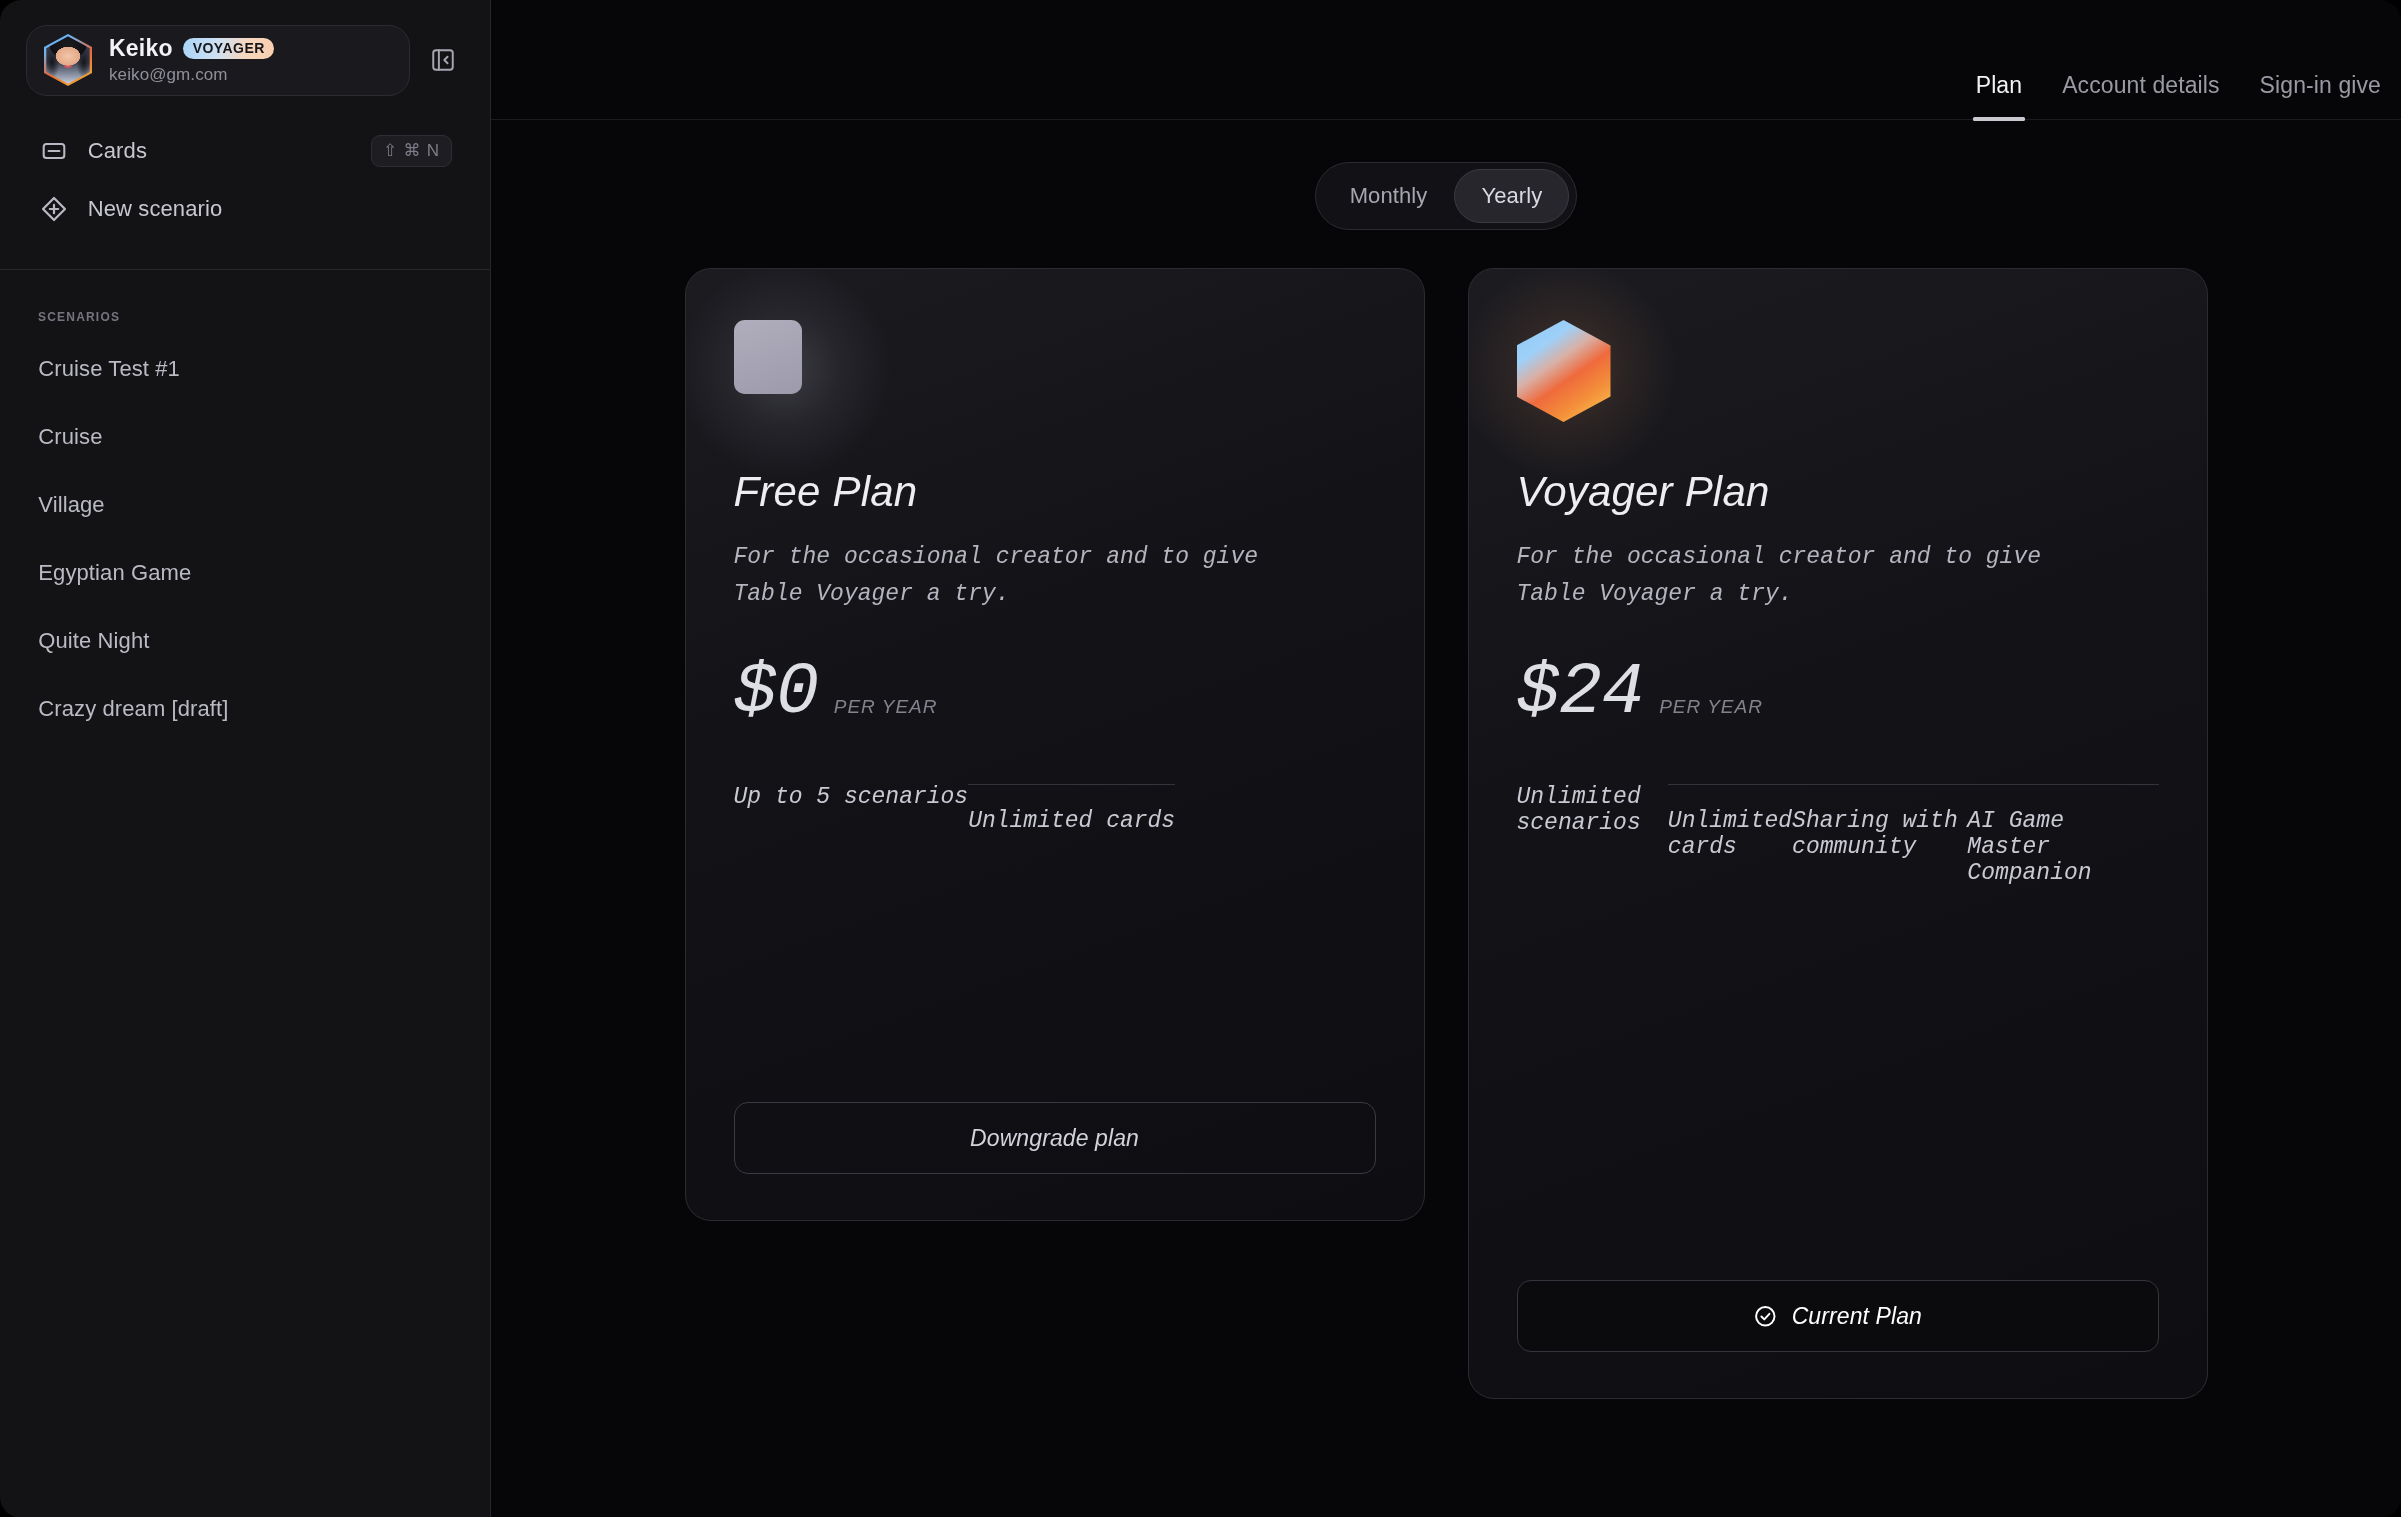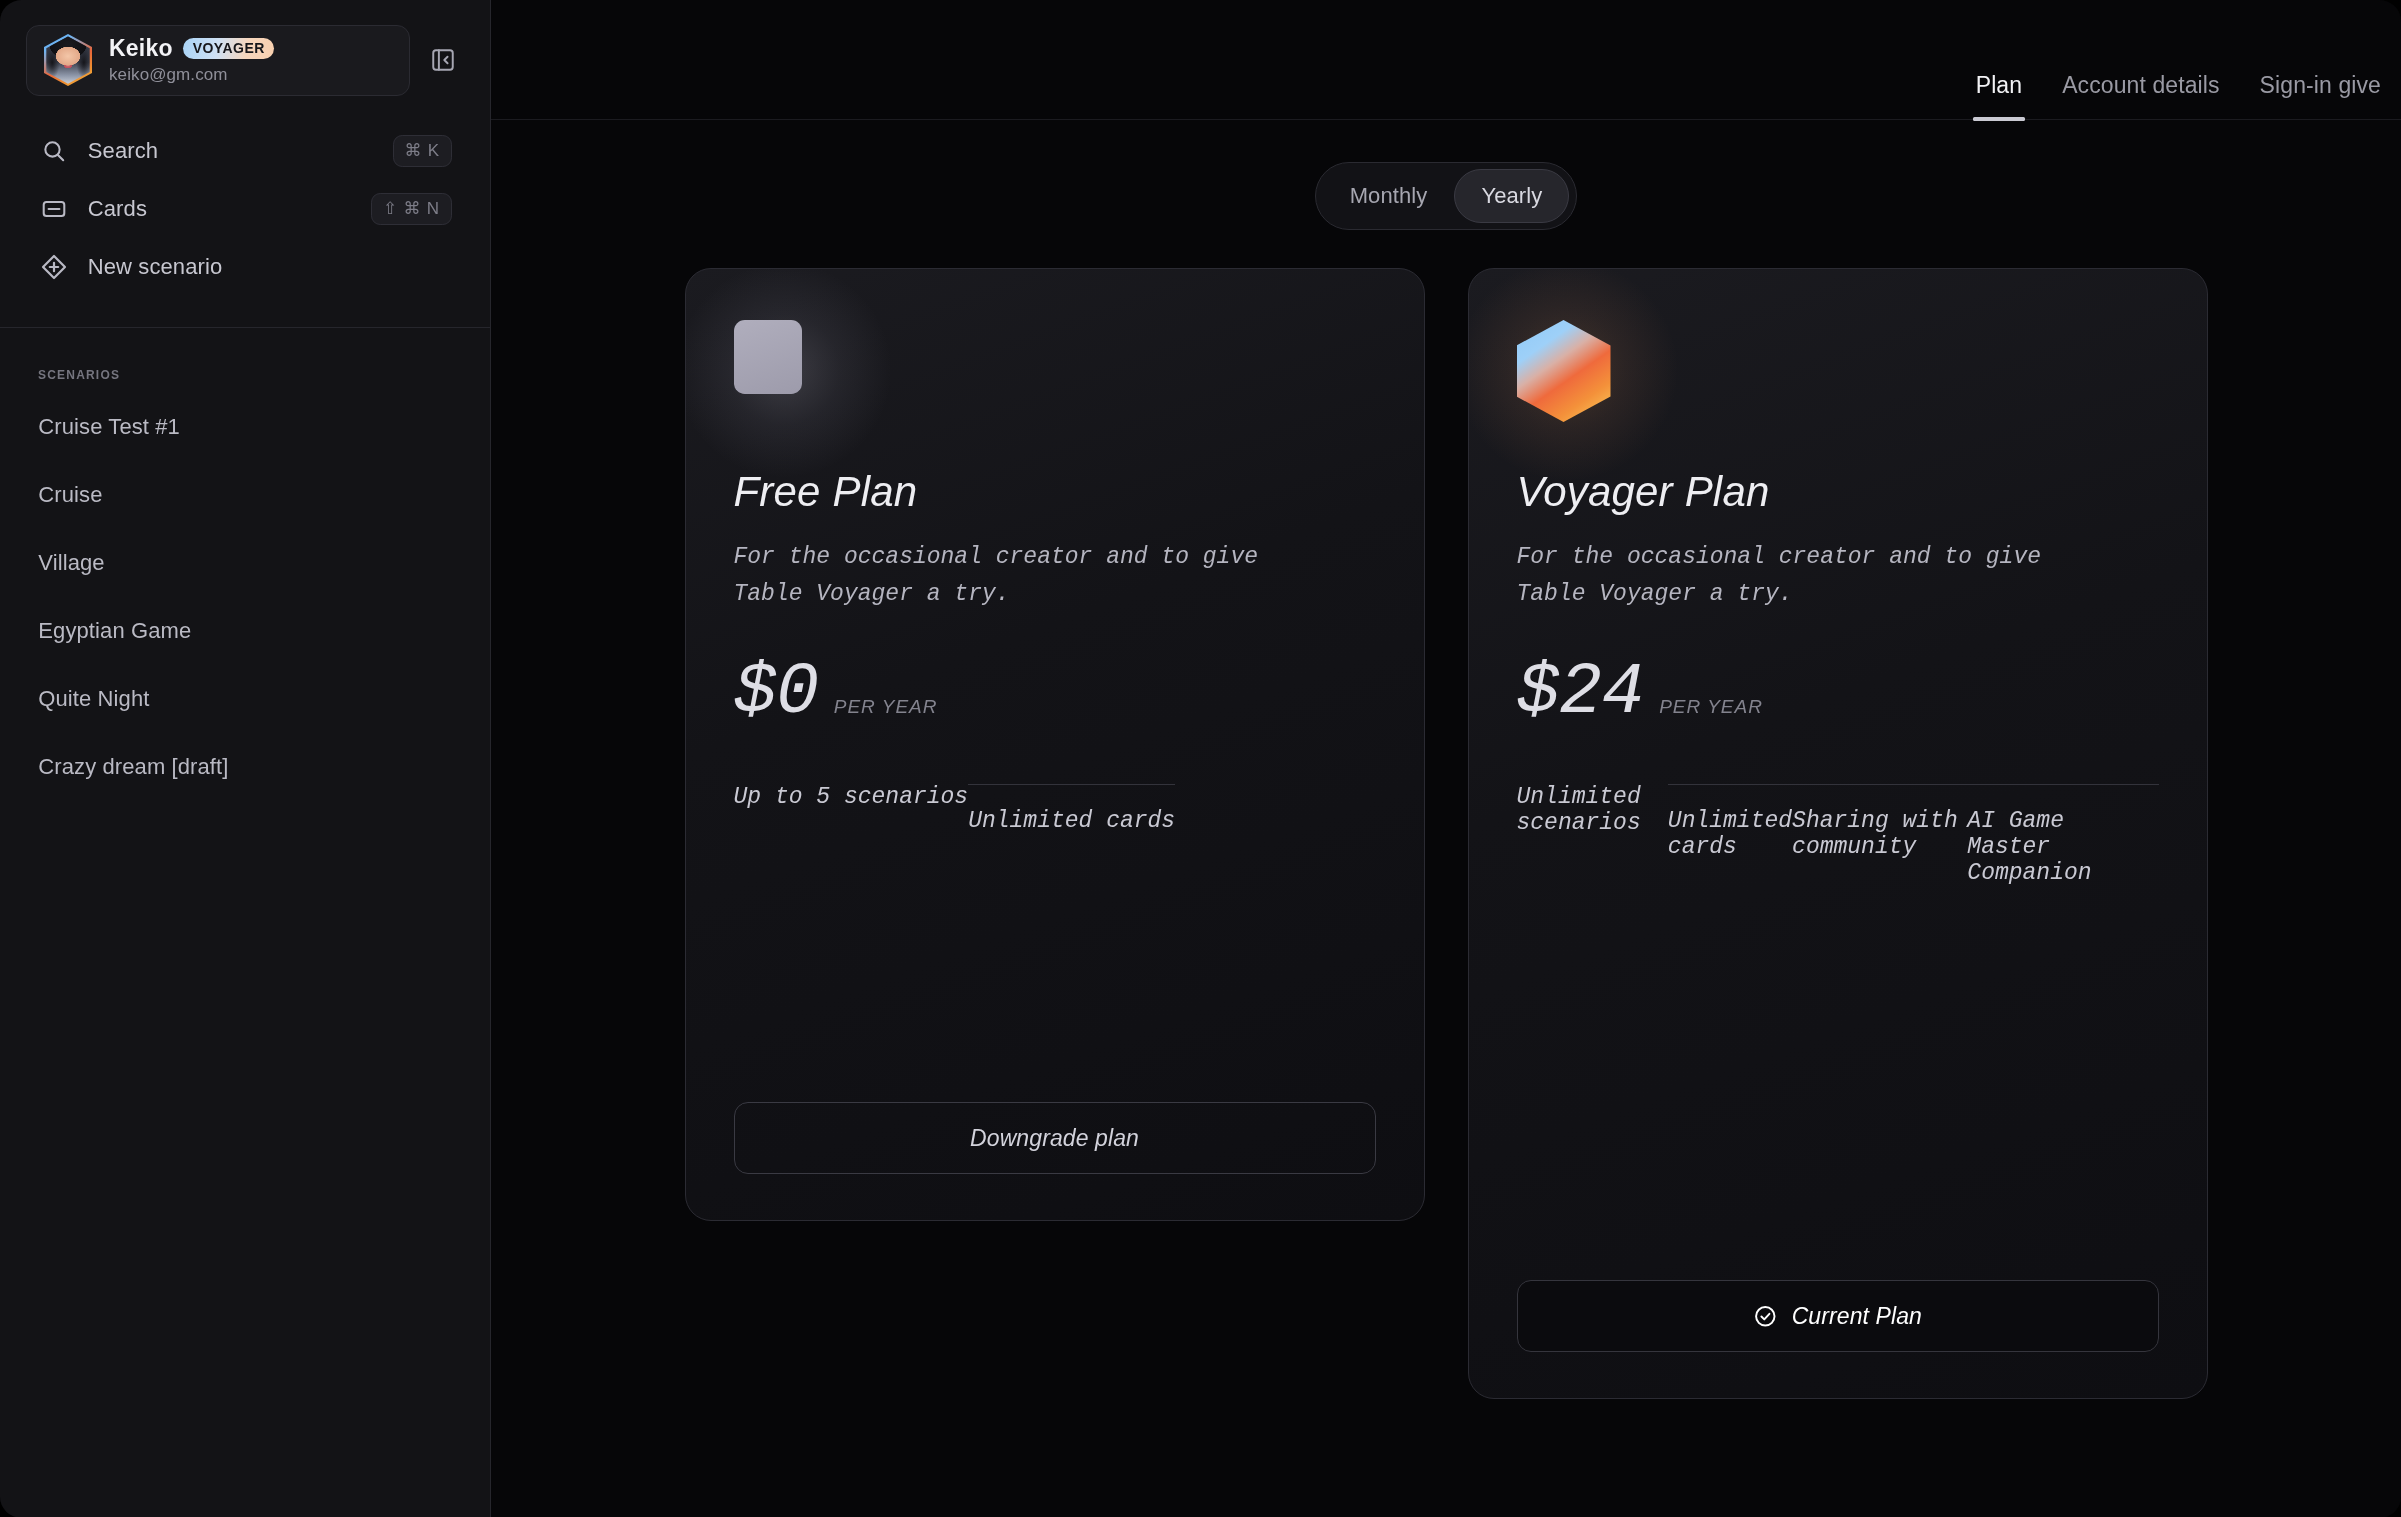--- a/index.html
+++ b/index.html
@@ -30,21 +30,21 @@
   .user-row {
     display:flex; align-items:center;
     padding:24.6px 26px 0 26px;
     gap:10.8px;
   }
   .user-card {
     flex:1;
     display:flex; align-items:center; gap:17px;
     background:#1a1a1e;
     border:1.5px solid #2b2b32;
-    border-radius:13px;
+    border-radius:21px;
     padding:12.3px 17px;
     height:71px;
   }
   .avatar {
     width:48px; height:52px;
     flex:0 0 48px;
     position:relative;
   }
   .avatar .hexwrap {
     position:absolute; inset:0;
@@ -273,30 +273,20 @@
         <svg width="26" height="26" viewBox="0 0 24 24" fill="none" stroke="#a6a6b2" stroke-width="1.8" stroke-linecap="round" stroke-linejoin="round">
           <rect x="3" y="3" width="18" height="18" rx="2.5"></rect>
           <line x1="8.2" y1="3" x2="8.2" y2="21"></line>
           <polyline points="16.2,9 13.2,12 16.2,15"></polyline>
         </svg>
       </div>
     </div>
 
     <nav class="nav">
 
-      <div class="nav-item">
-        <span class="nav-icon">
-          <svg width="26" height="26" viewBox="0 0 24 24" fill="none" stroke="#b9b9c4" stroke-width="1.9" stroke-linecap="round">
-            <circle cx="10.6" cy="10.6" r="6.6"></circle>
-              <line x1="15.6" y1="15.6" x2="20.5" y2="20.5"></line>
-          </svg>
-        </span>
-        <span class="nav-label">Search</span>
-        <span class="kbd">⌘ K</span>
-      </div>
 
       <div class="nav-item">
         <span class="nav-icon">
           <svg width="26" height="26" viewBox="0 0 24 24" fill="none" stroke="#b9b9c4" stroke-width="1.9" stroke-linecap="round">
             <rect x="2.5" y="5.5" width="19" height="13" rx="2.6"></rect>
               <line x1="7" y1="12" x2="17" y2="12"></line>
           </svg>
         </span>
         <span class="nav-label">Cards</span>
         <span class="kbd">⇧ ⌘ N</span>

